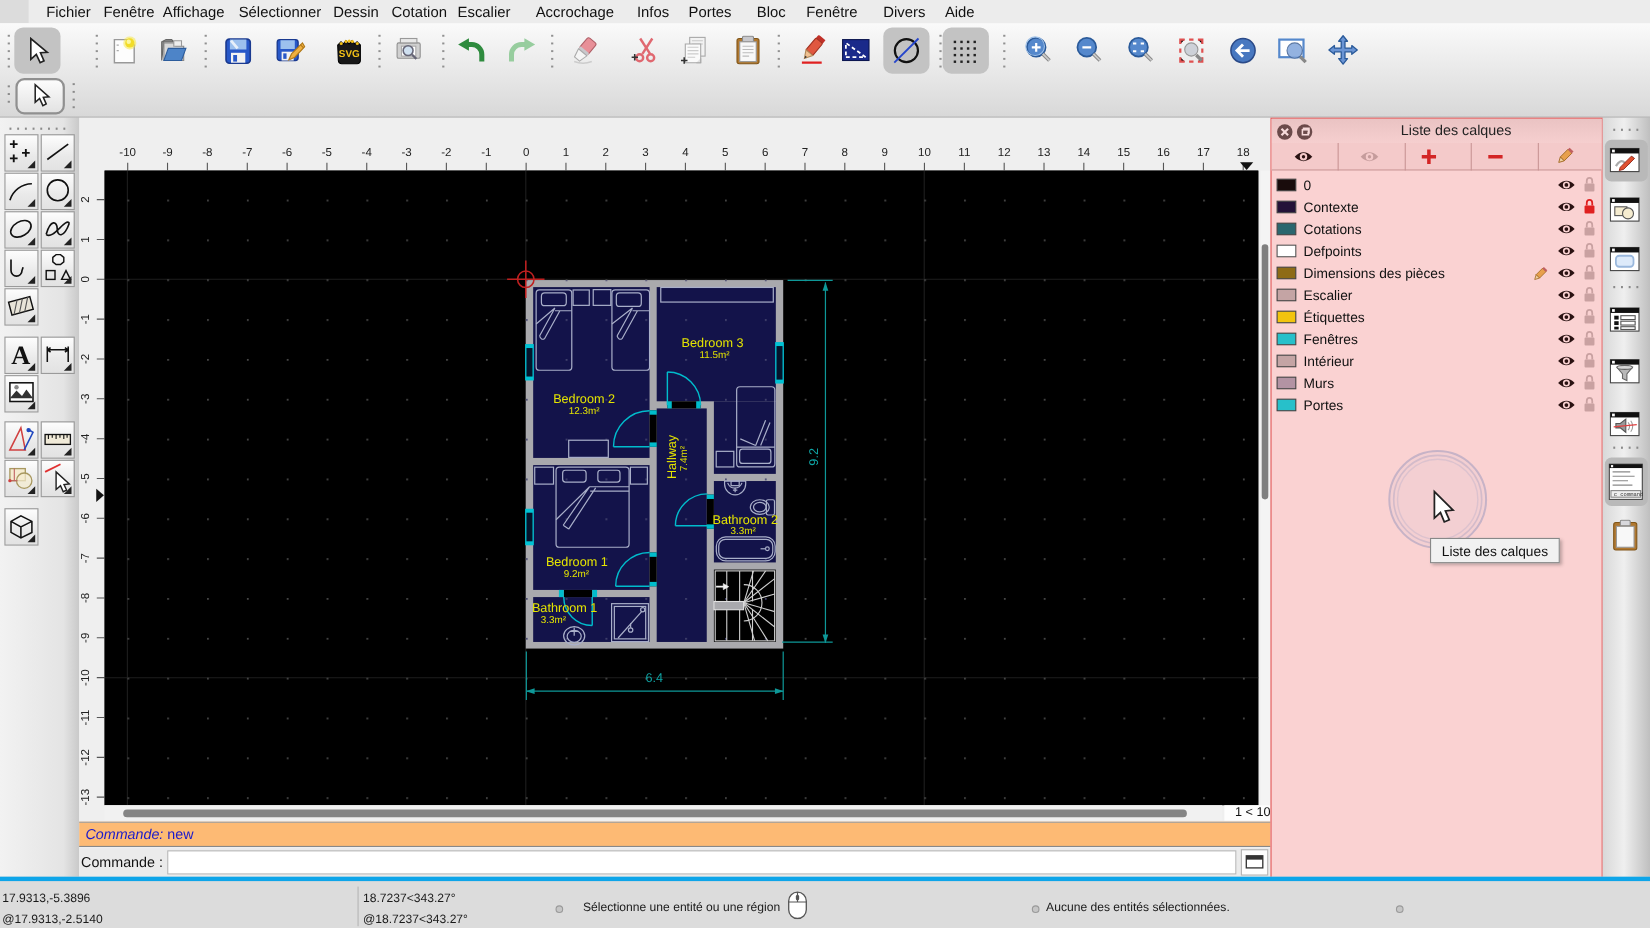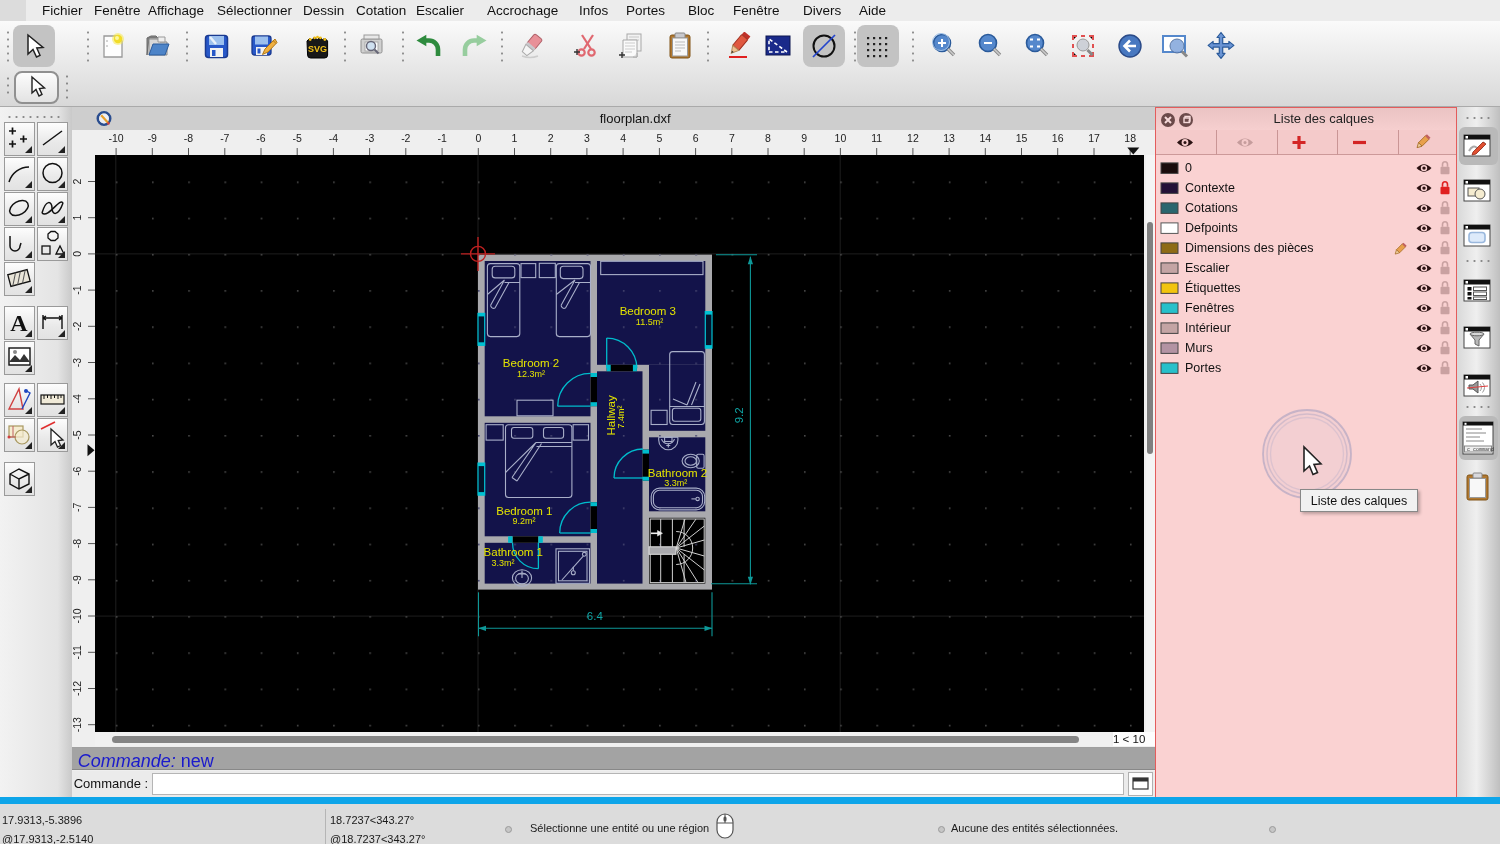--- a/index.html
+++ b/index.html
@@ -49,25 +49,25 @@
   #hruler { position:absolute; left:0; top:23.5px; width:100%; height:24.7px; background:#efefef; }
   #vruler { position:absolute; left:0; top:48.2px; width:23.3px; bottom:0; background:#efefef; }
   #canvas { position:absolute; left:23.3px; top:48.2px; width:1049px; height:577px; background:#000; }
 
   
   #vscroll { position:absolute; right:0; top:48.2px; width:8.7px; height:577px; background:#f4f4f4; }
   #vthumb { position:absolute; left:1.2px; top:67px; width:6px; height:232px; background:#7f7f7f; border-radius:3px; }
   #hscroll { position:absolute; left:23.3px; top:625.2px; width:1016px; height:14.5px; background:#f1f1f1; }
   #hthumb { position:absolute; left:17px; top:4px; width:967px; height:7px; background:#858585; border-radius:3.5px; }
   #pagebox { position:absolute; right:0; top:625.2px; width:42px; height:14.5px; background:#fdfdfd;
-    font-size:11.5px; color:#111; text-align:left; line-height:14px; }
-
-  
-  #cmdhist { position:absolute; left:0; top:640px; width:100%; height:23px; background:#a3a3a3;
-    border-top:1px solid #a0a0a0; border-bottom:1px solid #888; font-size:18px; }
+    font-size:11.5px; color:#111; text-align:right; line-height:14px; }
+
+  
+  #cmdhist { position:absolute; left:0; top:640px; width:100%; height:23px; background:#fdba74;
+    border-top:1px solid #a0a0a0; border-bottom:1px solid #888; font-size:13px; }
   #cmdrow { position:absolute; left:0; top:664px; width:100%; height:26.5px; background:#ebebeb; font-size:13px; }
   #cmdinput { position:absolute; left:80px; top:2px; width:972px; height:22px; background:#fff;
     border:1px solid #b5b5b5; }
   #cmdbtn { position:absolute; right:2px; top:1px; width:25px; height:24px; background:#fdfdfd;
     border:1px solid #b0b0b0; }
 
   
   #pinkpanel { position:absolute; left:1155px; top:107px; width:301.5px; height:692px;
     background:#fad2d2; border:1.5px solid #e35c5c; }
   #pinktitle { position:absolute; left:0; top:0; width:100%; height:22px; padding-left:36px;
@@ -76,21 +76,21 @@
     background:#f4caca; border-bottom:1px solid #c99; }
   .pinksep { position:absolute; top:0; width:1px; height:25px; background:#c49; background:#c99595; }
 
   
   #rightdock { position:absolute; left:1456.5px; top:106.5px; width:43.5px; height:692.5px;
     background:linear-gradient(to right,#d8d8d8,#efefef 45%,#bfbfbf); }
   .dockbtn { position:absolute; left:2px; width:39px; height:36px; display:flex; align-items:center; justify-content:center; }
 
   
   #statusbar { position:absolute; left:0; top:797px; width:1500px; height:47px;
-    background:#dcdcdc; border-top:7px solid #0ea5e9; font-size:11px; color:#1a1a1a; }
+    background:#dcdcdc; border-top:4px solid #0ea5e9; font-size:11px; color:#1a1a1a; }
 
   
   #tooltip { position:absolute; left:1300px; top:489px; width:118px; height:23px; background:#f1f1f1;
     border:1px solid #888; box-shadow:2px 2px 3px rgba(0,0,0,0.25); font-size:12.5px; color:#111;
     text-align:center; line-height:22px; }
 </style>
 </head>
 <body>
 <div id="app">
 
@@ -410,29 +410,20 @@
     <div class="lbtn corner" style="left:36.5px;top:311px"><svg width="29" height="32">
           <line x1="3" y1="10" x2="17" y2="3" stroke="#e03030" stroke-width="1.6"></line>
           <path d="M13,10 L13,26 L17,22.5 L19.5,28 L22.5,26.5 L20.2,21.5 L25,21 Z" fill="#fff" stroke="#222" stroke-width="1.3"></path>
         </svg></div>
     <div class="lbtn corner" style="left:3.5px;top:355px"><svg width="29" height="32">
           <path d="M5,11 L14,6 L24,11 L24,21 L14,26 L5,21 z M5,11 L14,16 L24,11 M14,16 L14,26" fill="none" stroke="#111" stroke-width="1.4"></path>
         </svg></div>
   </div>
 
   <div id="docwin">
-    <div id="doctitle">
-      <svg width="40" height="23" viewBox="0 0 40 23" style="position:absolute;left:16px;top:0">
-        <circle cx="16" cy="11.5" r="6.2" fill="none" stroke="#2a4d8f" stroke-width="2.6"></circle>
-        <circle cx="16" cy="11.5" r="4.9" fill="#eceff5"></circle>
-        <line x1="13.2" y1="8.2" x2="20" y2="15.8" stroke="#e8a02c" stroke-width="2.2"></line>
-        <circle cx="20.4" cy="16.4" r="1.3" fill="#d04040"></circle>
-      </svg>
-      <span style="position:absolute;left:528px;top:4px">floorplan.dxf</span>
-    </div>
     <div id="hruler">
       <svg width="1083" height="25" viewBox="0 0 1083 25">
         <g font-size="10.5" fill="#222" text-anchor="middle" font-family="Liberation Sans, sans-serif">
           <text x="44.1" y="12">-10</text>
             <text x="80.3" y="12">-9</text>
             <text x="116.5" y="12">-8</text>
           <text x="152.8" y="12">-7</text>
             <text x="189" y="12">-6</text>
             <text x="225.2" y="12">-5</text>
           <text x="261.4" y="12">-4</text>

